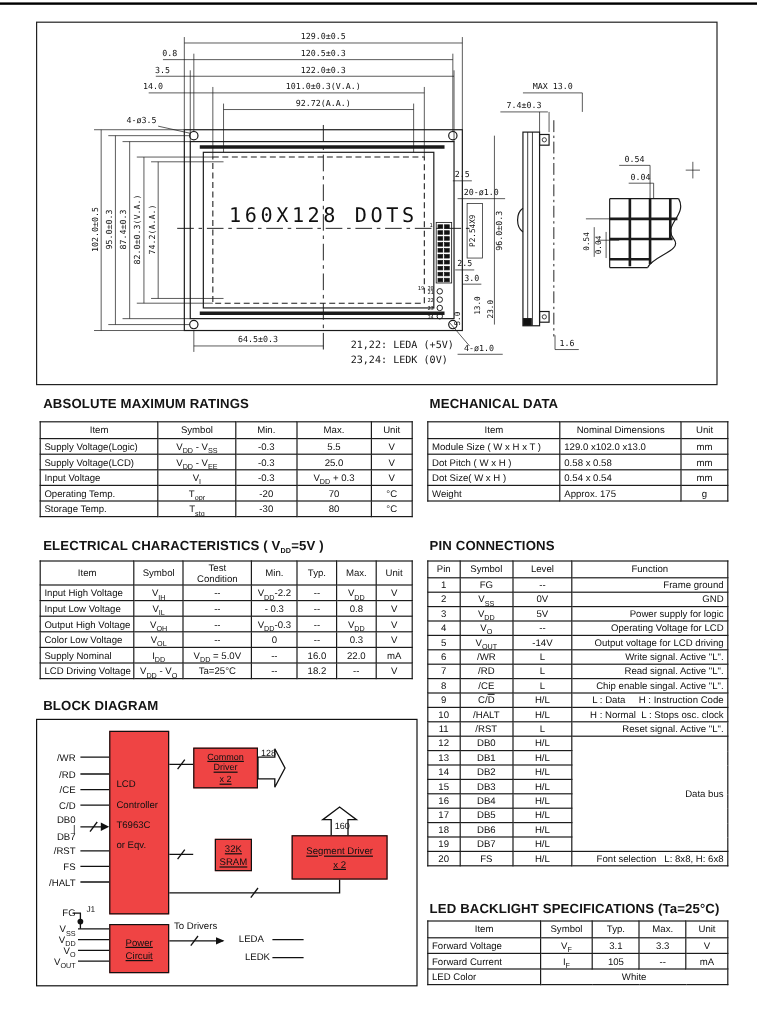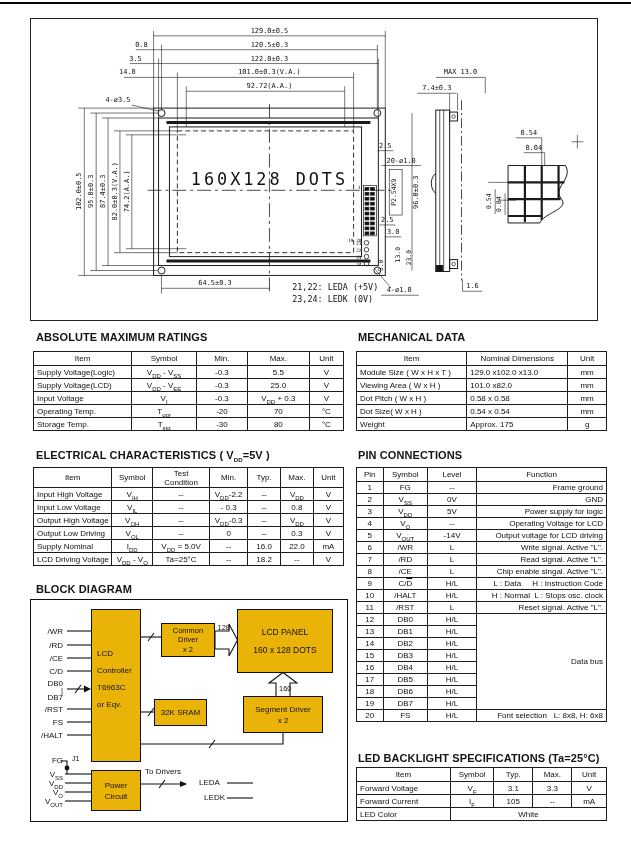--- a/index.html
+++ b/index.html
@@ -22,22 +22,22 @@
   .elec th{height:19px;}
   .pin th:nth-child(1){width:9%}.pin th:nth-child(2){width:17%}.pin th:nth-child(3){width:19%}.pin th:nth-child(4){width:55%}
   .pin td{height:11px;line-height:10px;}
   .led th:nth-child(1){width:40%}.led th:nth-child(2){width:17%}.led th:nth-child(3){width:15%}
   .led th:nth-child(4){width:15%}.led th:nth-child(5){width:13%}
   .abs td:first-child,.mech td:first-child,.elec td:first-child,.led td:first-child{text-align:left;}
   .mech td:nth-child(2){text-align:left;}
   .pin td:nth-child(4){text-align:right;}
   .drawing{position:absolute;left:30px;top:18px;width:568px;height:303px;border:1.2px solid #222;box-sizing:border-box;}
   .blockdiag{position:absolute;left:30px;top:599px;width:318px;height:223px;border:1.5px solid #111;box-sizing:border-box;}
-  .bbox{position:absolute;border:1.2px solid #111;background:#eab308;box-sizing:border-box;
-        display:flex;flex-direction:column;align-items:center;justify-content:center;font-size:8px;line-height:11px;text-align:center;}
+  .bbox{position:absolute;border:1.2px solid #111;background:#ef4444;box-sizing:border-box;
+        display:flex;flex-direction:column;align-items:center;justify-content:center;font-size:8px;line-height:11px;text-align:center;text-decoration:underline;}
   .blk-lbl{position:absolute;left:0;width:32px;text-align:right;font-size:8px;line-height:9px;white-space:nowrap;}
   .ctrl-txt{position:absolute;font-size:8px;line-height:17px;white-space:nowrap;}
   .tag{position:absolute;font-size:7.5px;line-height:8px;white-space:nowrap;}
   svg text{fill:#111;}
   .dt{font:7px "DejaVu Sans Mono",monospace;}
   .dt6{font:6.5px "DejaVu Sans Mono",monospace;}
   .dt5{font:4.5px "DejaVu Sans Mono",monospace;}
   .dt8{font:8.5px "DejaVu Sans Mono",monospace;}
   .big{font:17px "DejaVu Sans Mono",monospace;letter-spacing:3px;}
 </style>
@@ -304,25 +304,20 @@
           <th>Unit</th>
         </tr>
       </thead>
       <tbody>
         <tr>
           <td>Module Size ( W x H x T )</td>
           <td>129.0 x102.0 x13.0</td>
           <td>mm</td>
         </tr>
         <tr>
-          <td>Viewing Area ( W x H )</td>
-          <td>101.0 x82.0</td>
-          <td>mm</td>
-        </tr>
-        <tr>
           <td>Dot Pitch ( W x H )</td>
           <td>0.58 x 0.58</td>
           <td>mm</td>
         </tr>
         <tr>
           <td>Dot Size( W x H )</td>
           <td>0.54 x 0.54</td>
           <td>mm</td>
         </tr>
         <tr>
@@ -370,21 +365,21 @@
         <tr>
           <td>Output High Voltage</td>
           <td>V<sub>OH</sub></td>
           <td>--</td>
           <td>V<sub>DD</sub>-0.3</td>
           <td>--</td>
           <td>V<sub>DD</sub></td>
           <td>V</td>
         </tr>
         <tr>
-          <td>Output Low Driving</td>
+          <td>Color Low Voltage</td>
           <td>V<sub>OL</sub></td>
           <td>--</td>
           <td>0</td>
           <td>--</td>
           <td>0.3</td>
           <td>V</td>
         </tr>
         <tr>
           <td>Supply Nominal</td>
           <td>I<sub>DD</sub></td>
@@ -633,26 +628,22 @@
     <div>or Eqv.</div>
   </div>
 
   <div class="bbox" style="left:130px;top:23px;width:54px;height:34px;font-size:7.5px;line-height:9.5px">
     <div>Common</div>
     <div>Driver</div>
     <div>x 2</div>
   </div>
   <span class="tag" style="left:183px;top:24px;width:16px;text-align:right">128</span>
 
-  <div class="bbox" style="left:206px;top:9px;width:96px;height:64px;font-size:8.5px;gap:7px">
-    <div>LCD  PANEL</div>
-    <div>160 x 128 DOTS</div>
-  </div>
-
-  <div class="bbox" style="left:123px;top:99px;width:53px;height:27px">32K SRAM</div>
+
+  <div class="bbox" style="left:148px;top:99px;width:31px;height:27px">32K SRAM</div>
 
   <div class="bbox" style="left:212px;top:96px;width:80px;height:37px">
     <div>Segment Driver</div>
     <div>x 2</div>
   </div>
   <span class="tag" style="left:248px;top:85px">160</span>
 
   <div class="bbox" style="left:60px;top:170px;width:50px;height:41px">
     <div>Power</div>
     <div>Circuit</div>

